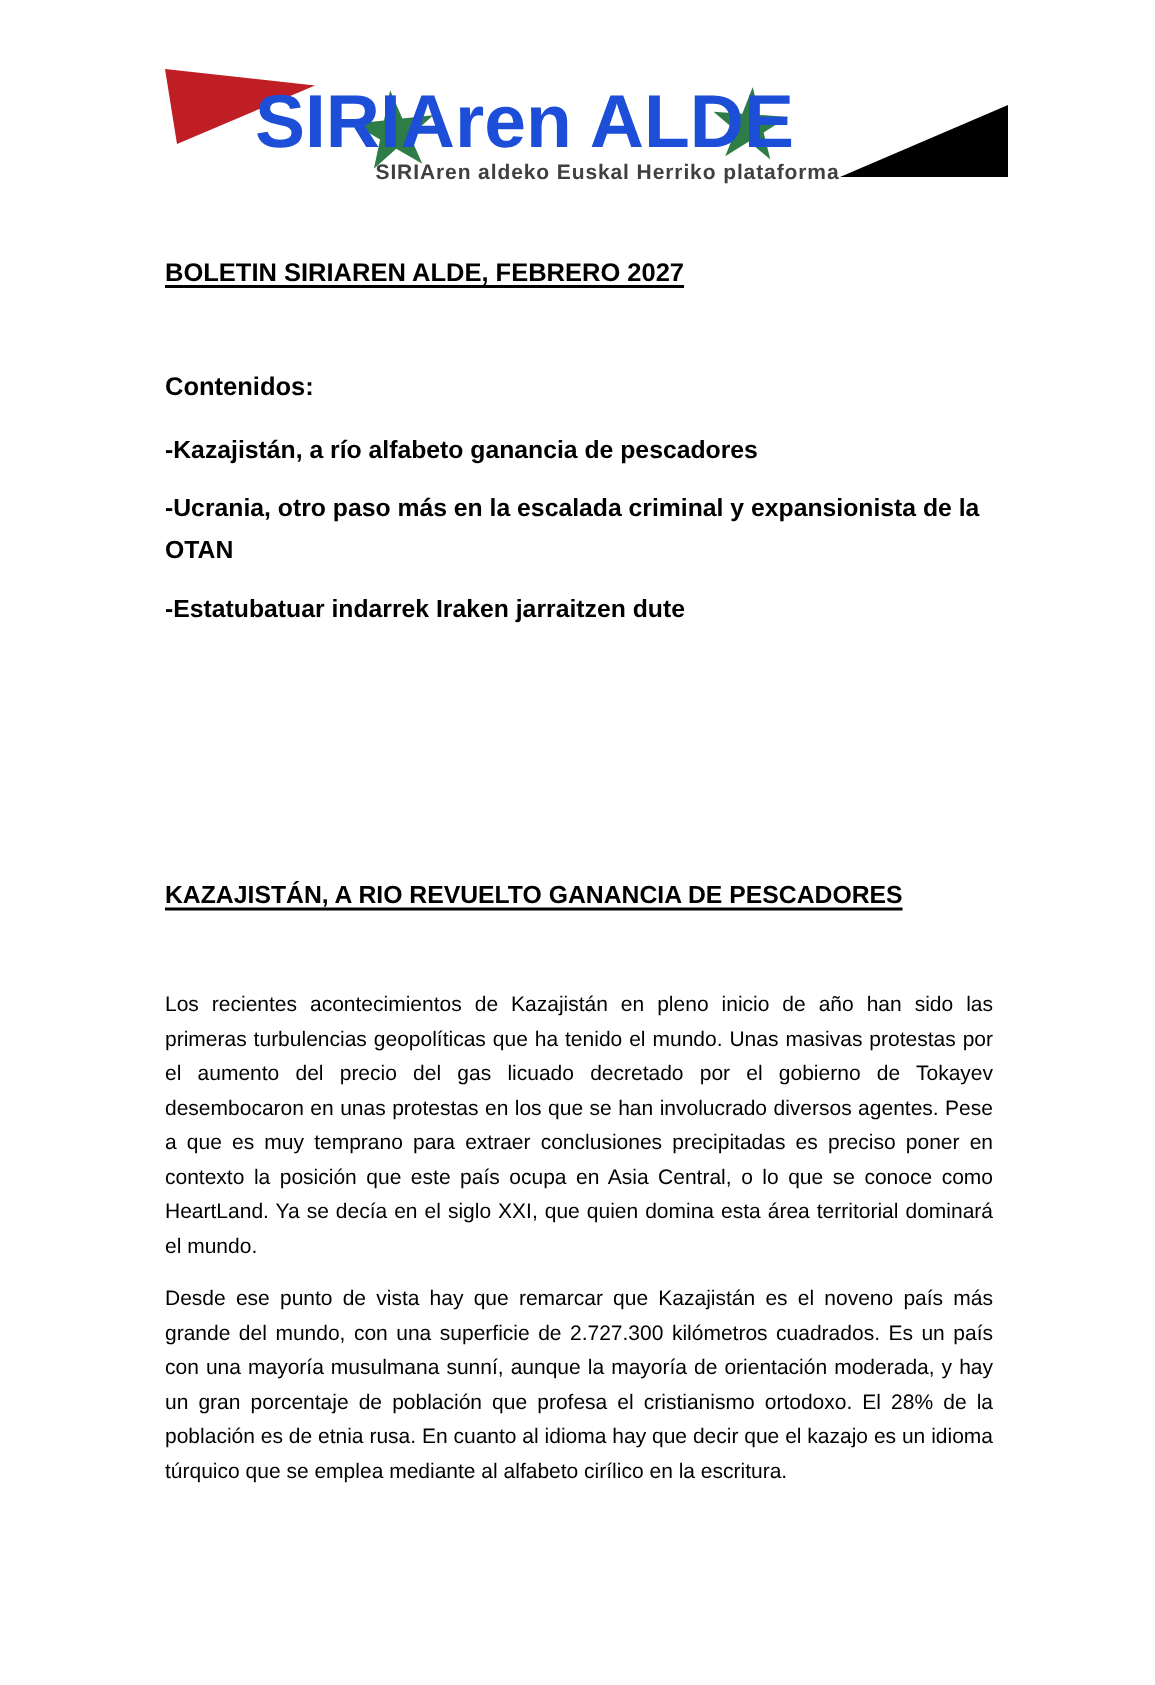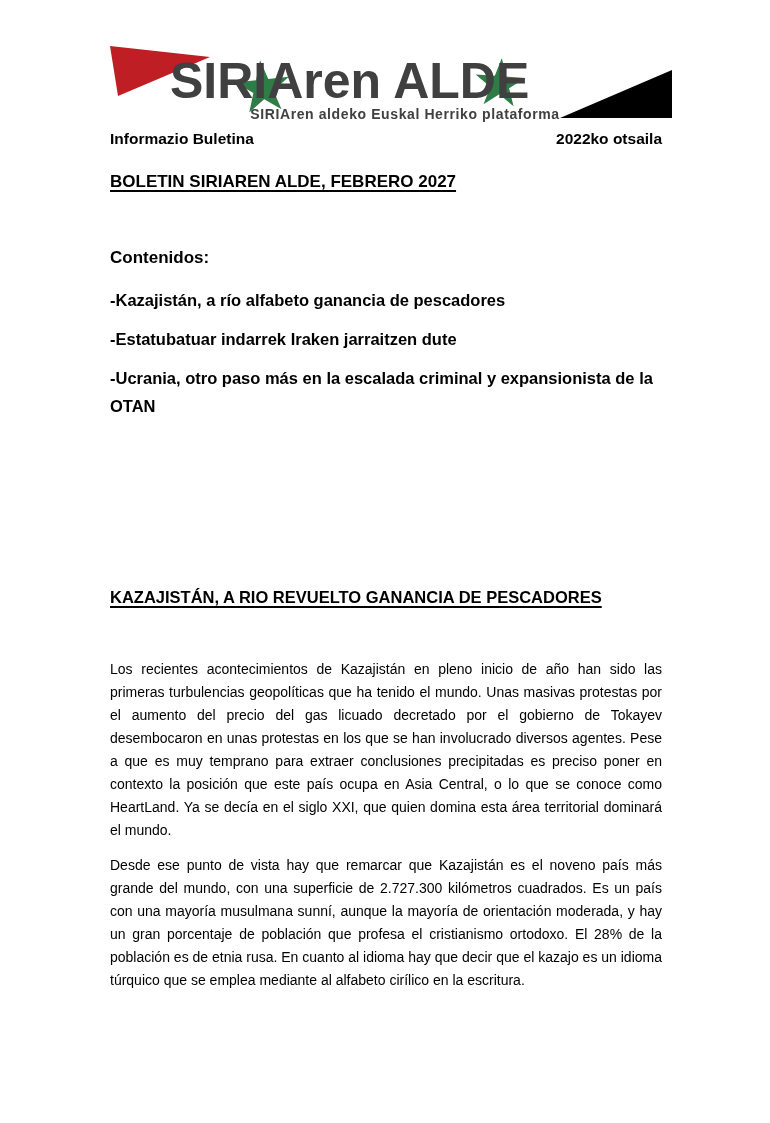--- a/index.html
+++ b/index.html
@@ -30,21 +30,21 @@
     position: absolute; width: 56px; height: 56px;
     background: #2e7d46;
     clip-path: polygon(50% 0%, 61% 35%, 98% 35%, 68% 57%, 79% 91%, 50% 70%, 21% 91%, 32% 57%, 2% 35%, 39% 35%);
     z-index: 1;
   }
   .logo-star.star1 { left: 125px; top: 16px; transform: rotate(-6deg); }
   .logo-star.star2 { left: 364px; top: 14px; width: 52px; height: 52px; transform: rotate(4deg); }
   .logo-title {
     position: absolute; left: 60px; top: 12px; z-index: 2;
     font-size: 50px; font-weight: bold; letter-spacing: 0px;
-    white-space: nowrap; color: #404040; line-height: 1; text-align: right;
+    white-space: nowrap; color: #1d4ed8; line-height: 1; text-align: right;
   }
   .logo-subtitle {
     position: absolute; left: 60px; top: 62px; width: 470px; z-index: 2;
     text-align: center; font-size: 14px; font-weight: bold;
     letter-spacing: 0.6px; color: #404040; white-space: nowrap;
   }
   
   .header-row {
     position: absolute; left: 110px; top: 130px; width: 552px;
     display: flex; justify-content: space-between;
@@ -92,32 +92,28 @@
 
   <div class="logo">
     <div class="logo-red-triangle"></div>
     <div class="logo-black-triangle"></div>
     <div class="logo-star star1"></div>
     <div class="logo-star star2"></div>
     <div class="logo-title">SIRIAren ALDE</div>
     <div class="logo-subtitle">SIRIAren aldeko Euskal Herriko plataforma</div>
   </div>
 
-  <div class="header-row">
-    <span>Informazio Buletina</span>
-    <span>2022ko otsaila</span>
-  </div>
 
   <div class="doc-title">BOLETIN SIRIAREN ALDE, FEBRERO 2027</div>
 
   <div class="contents-label">Contenidos:</div>
   <div class="toc">
     <div class="toc-item">-Kazajistán, a río alfabeto ganancia de pescadores</div>
+    <div class="toc-item">-Ucrania, otro paso más en la escalada criminal y expansionista de la OTAN</div>
     <div class="toc-item">-Estatubatuar indarrek Iraken jarraitzen dute</div>
-    <div class="toc-item">-Ucrania, otro paso más en la escalada criminal y expansionista de la OTAN</div>
   </div>
 
   <div class="section-heading">KAZAJISTÁN, A RIO REVUELTO GANANCIA DE PESCADORES</div>
 
   <div class="body-text">
     <p>Los recientes acontecimientos de Kazajistán en pleno inicio de año han sido las primeras turbulencias geopolíticas que ha tenido el mundo. Unas masivas protestas por el aumento del precio del gas licuado decretado por el gobierno de Tokayev desembocaron en unas protestas en los que se han involucrado diversos agentes. Pese a que es muy temprano para extraer conclusiones precipitadas es preciso poner en contexto la posición que este país ocupa en Asia Central, o lo que se conoce como HeartLand. Ya se decía en el siglo XXI, que quien domina esta área territorial dominará el mundo.</p>
     <p>Desde ese punto de vista hay que remarcar que Kazajistán es el noveno país más grande del mundo, con una superficie de 2.727.300 kilómetros cuadrados. Es un país con una mayoría musulmana sunní, aunque la mayoría de orientación moderada, y hay un gran porcentaje de población que profesa el cristianismo ortodoxo. El 28% de la población es de etnia rusa. En cuanto al idioma hay que decir que el kazajo es un idioma túrquico que se emplea mediante al alfabeto cirílico en la escritura.</p>
   </div>
 
 

